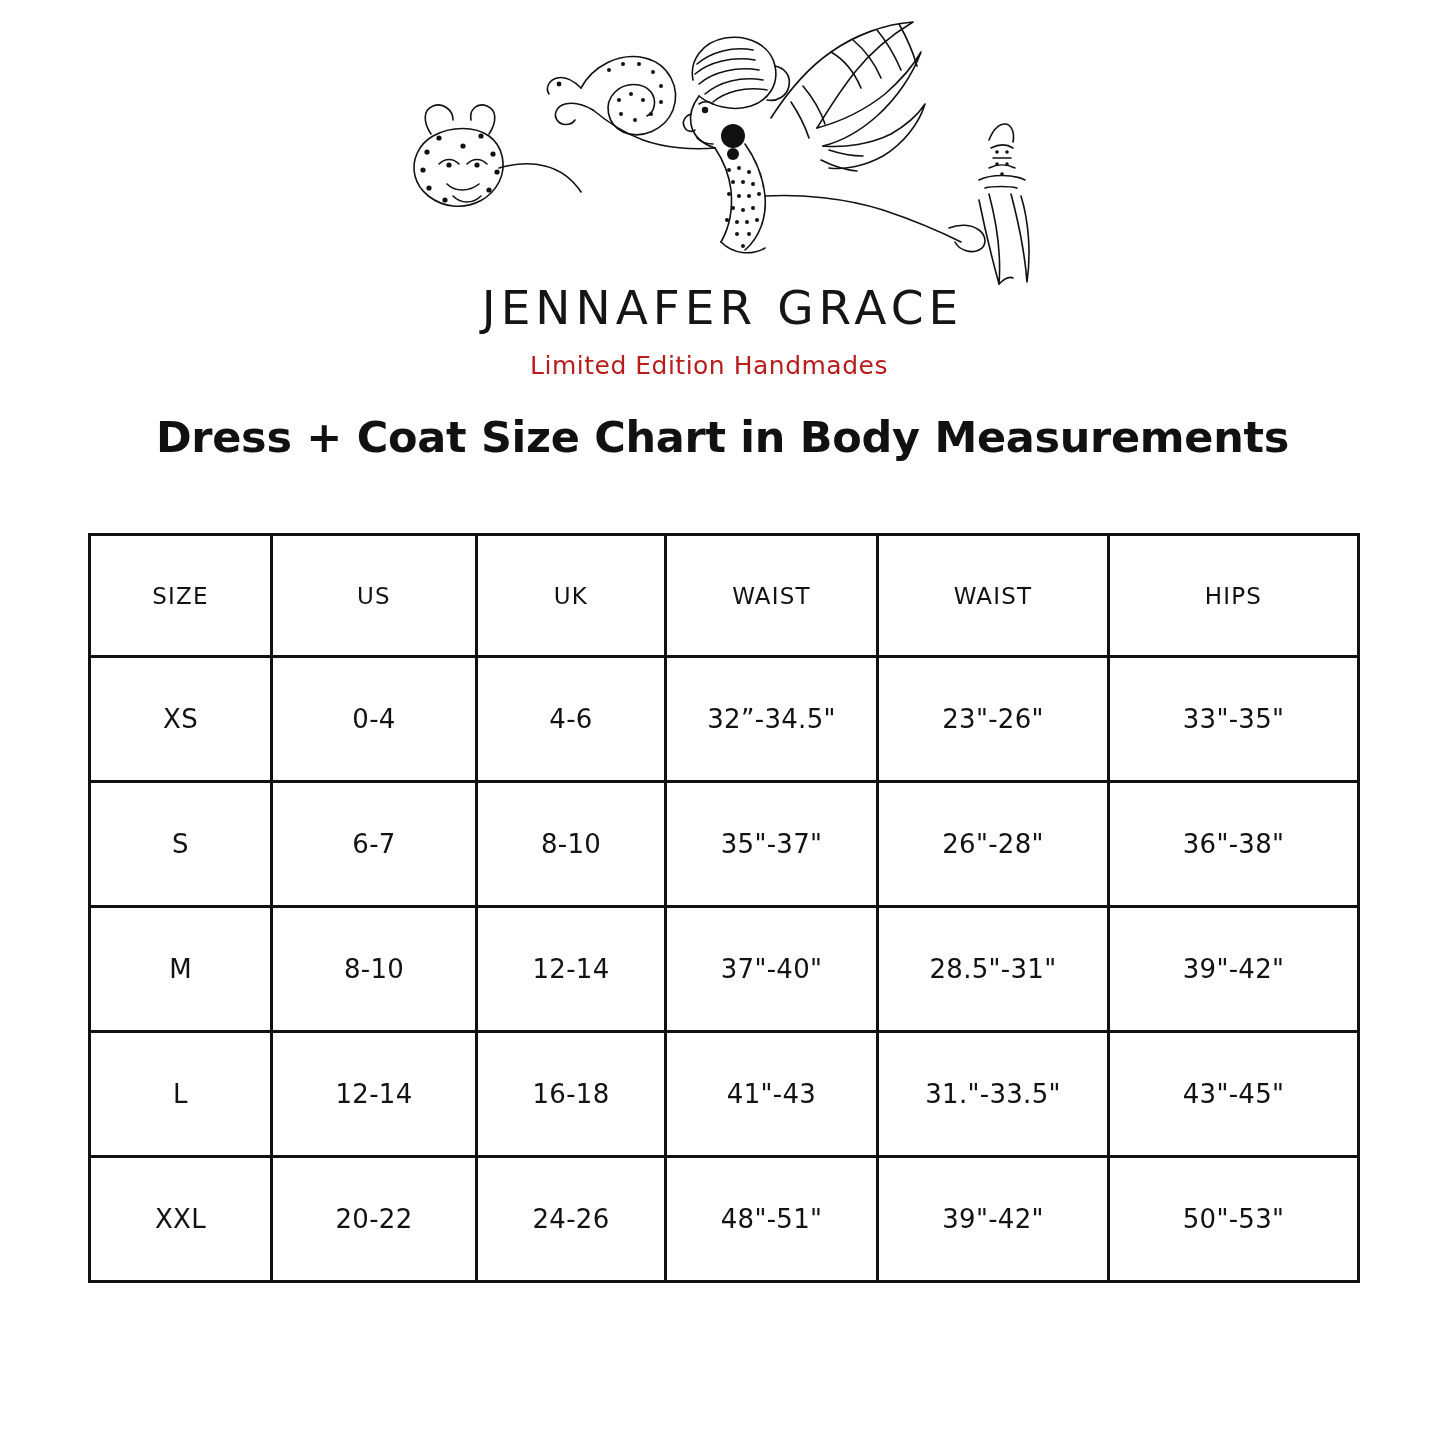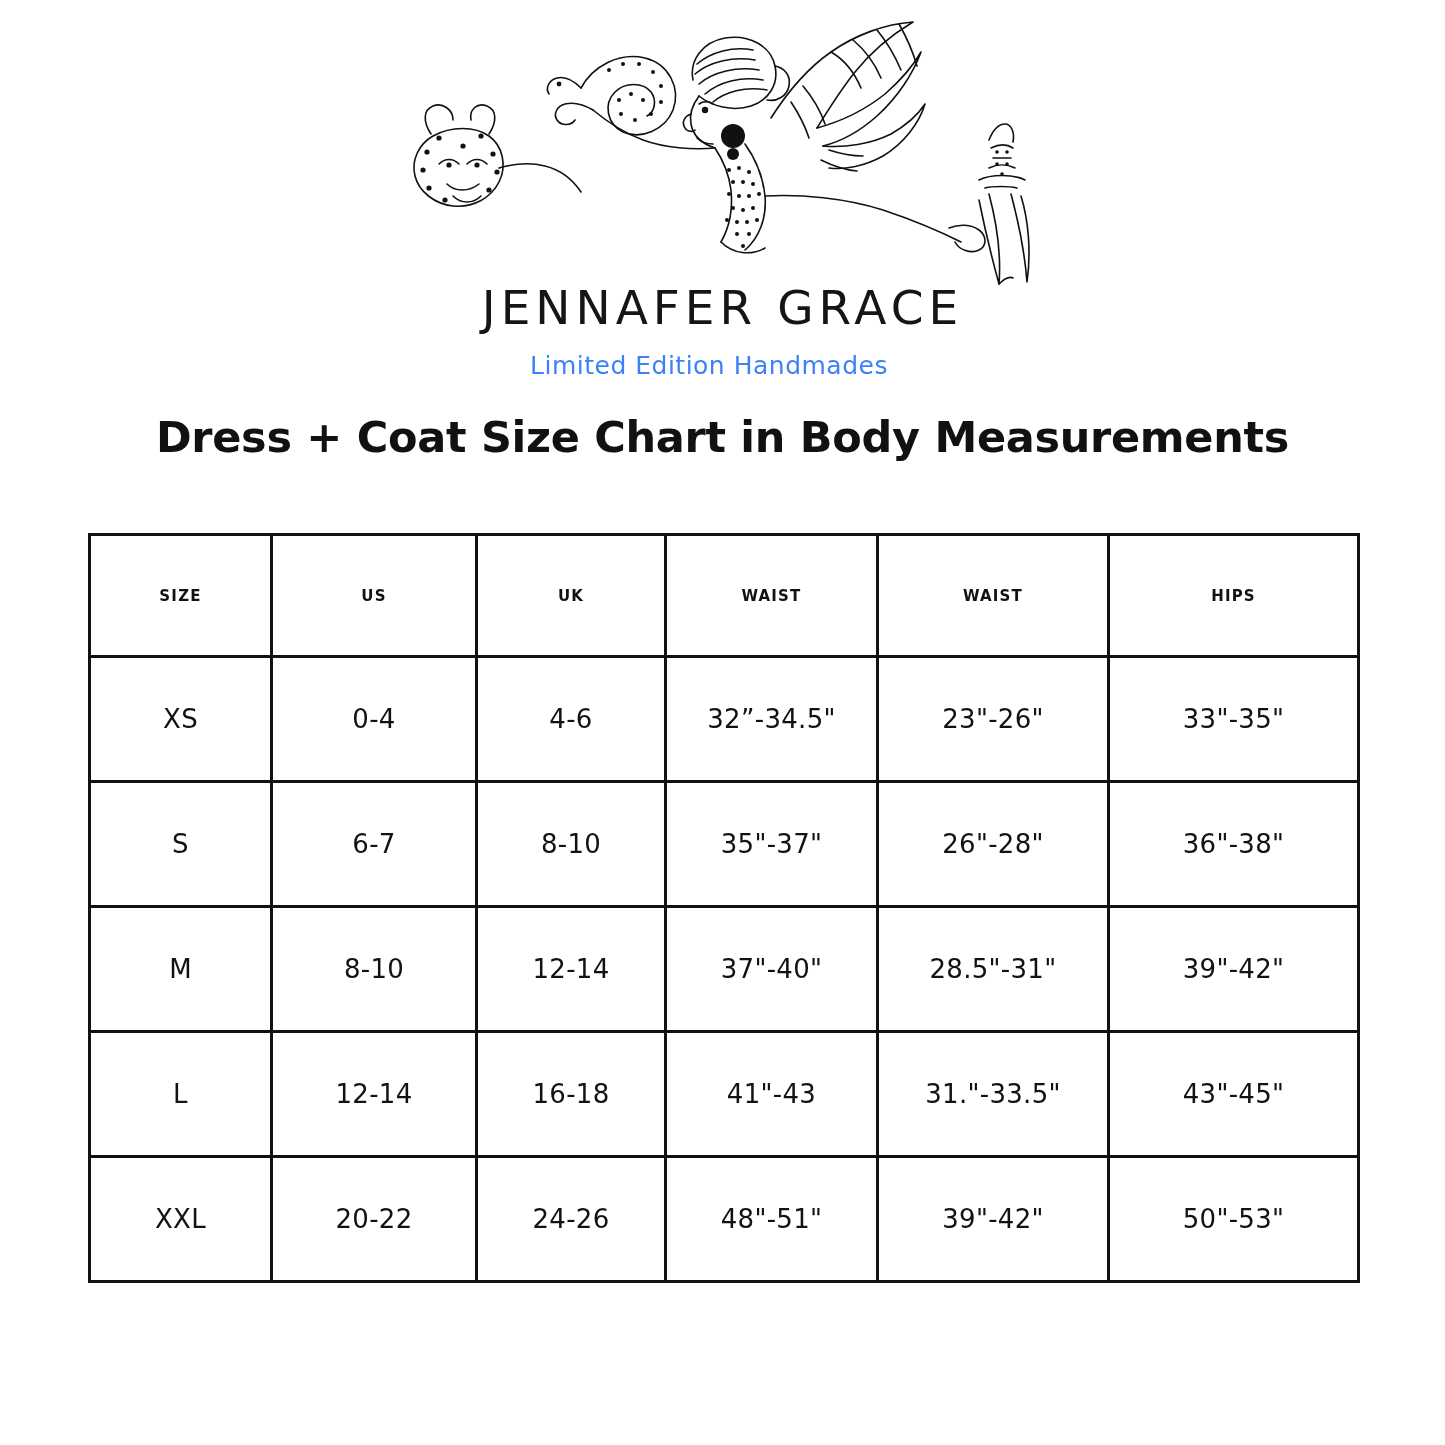--- a/index.html
+++ b/index.html
@@ -55,21 +55,21 @@
   }
   .logo-tagline {
     position: absolute;
     top: 333px;
     left: 0;
     width: 1418px;
     text-align: center;
     font-family: "DejaVu Sans", sans-serif;
     font-size: 25px;
     letter-spacing: 0.5px;
-    color: #3b82f6;
+    color: #b91c1c;
   }
 
   
   .chart-title {
     position: absolute;
     top: 412px;
     left: 0;
     width: 1445px;
     text-align: center;
     font-family: "DejaVu Sans", sans-serif;
@@ -94,22 +94,22 @@
   table.size-chart td,
   table.size-chart th {
     border: 3px solid #111111;
     text-align: center;
     vertical-align: middle;
     font-family: "DejaVu Sans", sans-serif;
     color: #121212;
   }
   table.size-chart thead th {
     height: 117px;
-    font-size: 15px;
-    font-weight: bold;
+    font-size: 23px;
+    font-weight: normal;
     letter-spacing: 1.2px;
   }
   table.size-chart tbody td {
     height: 120px;
     font-size: 26px;
     font-weight: 400;
     letter-spacing: 0.3px;
   }
   col.c-size  { width: 182px; }
   col.c-us    { width: 205px; }

